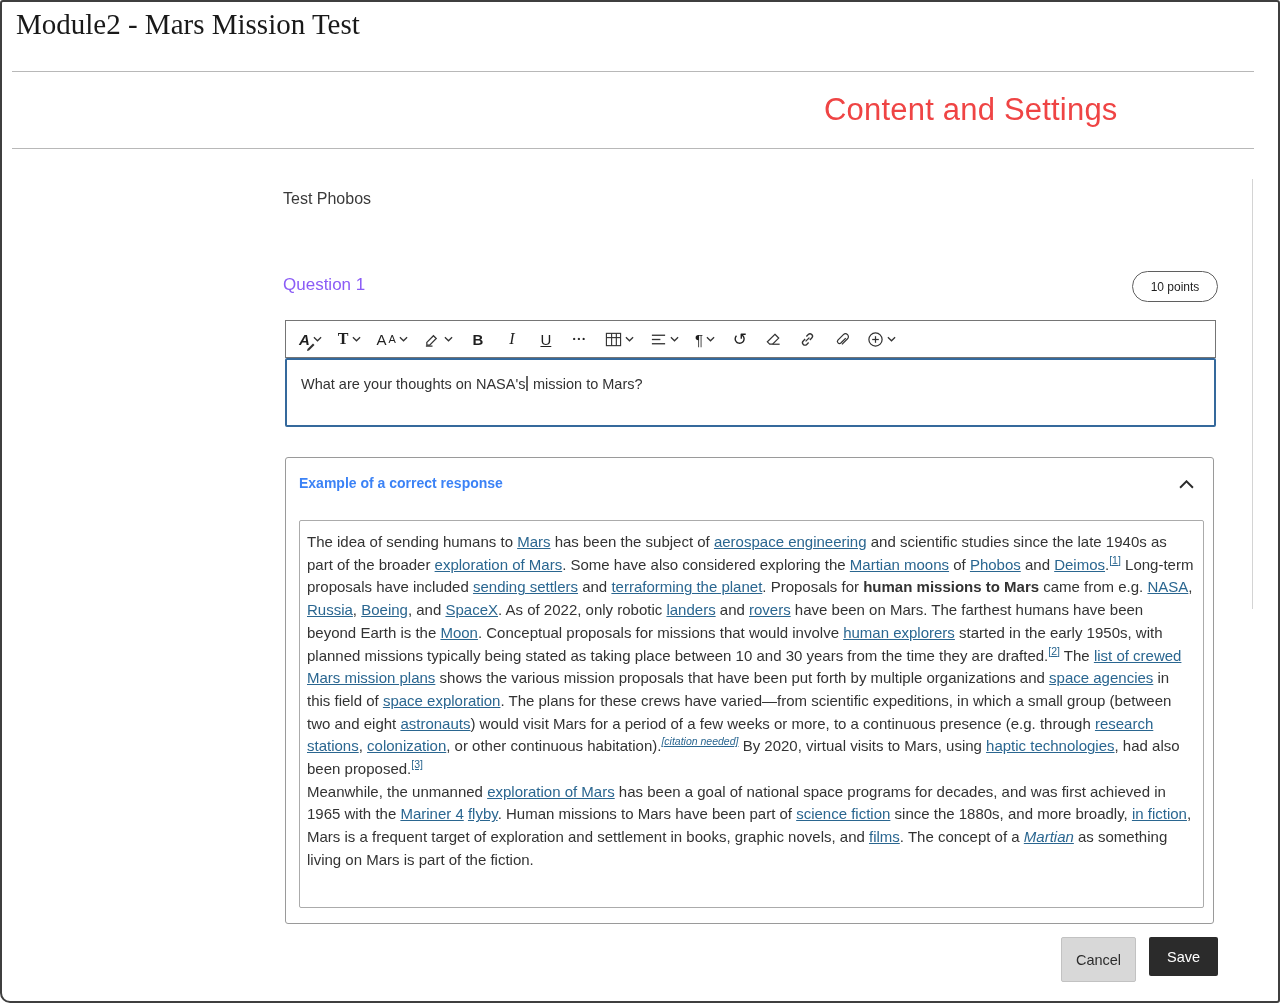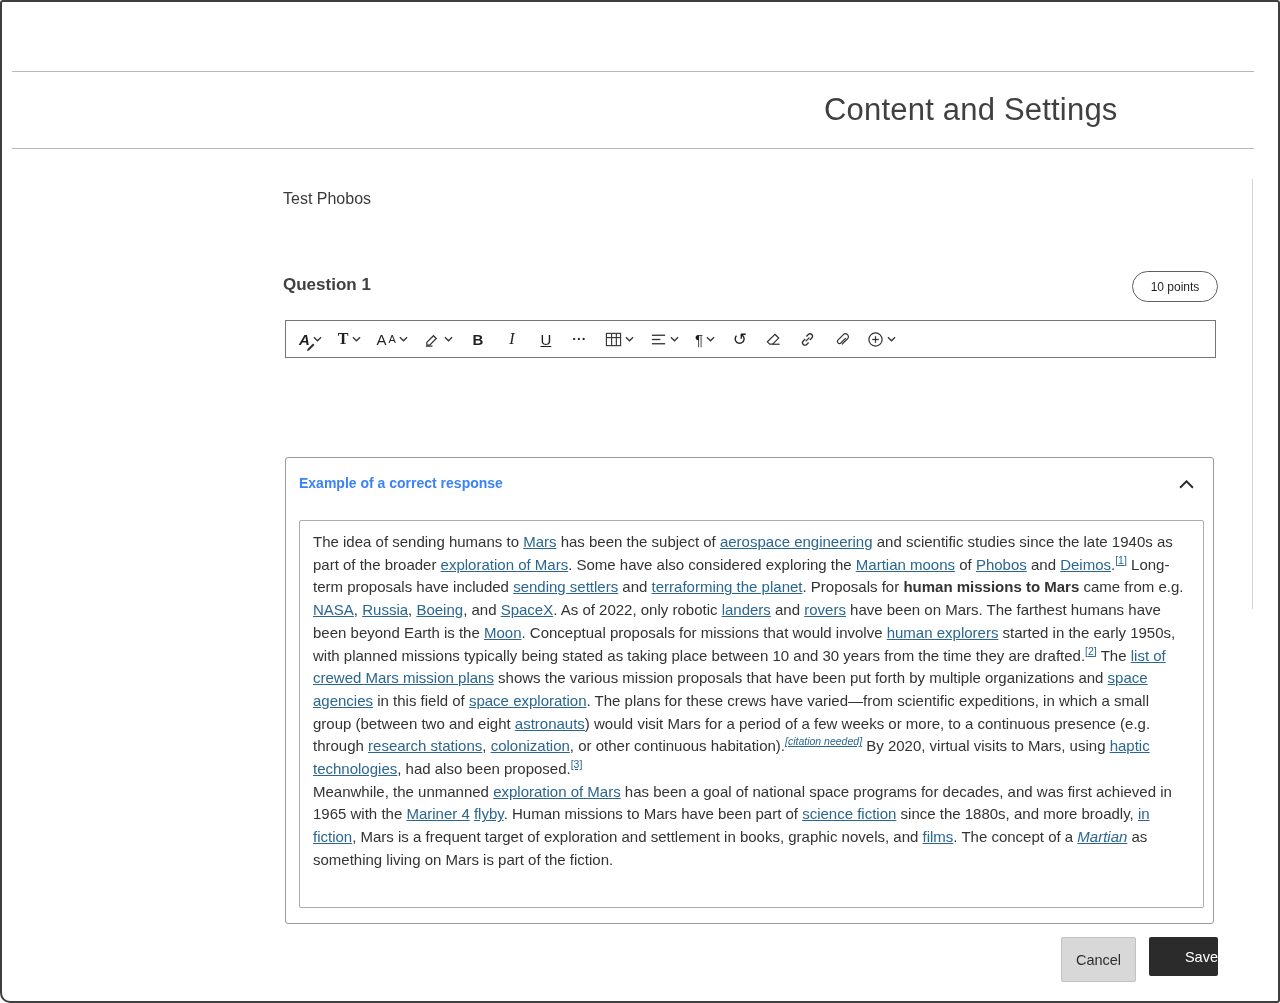--- a/index.html
+++ b/index.html
@@ -25,26 +25,26 @@
   .page-title {
     position: absolute; left: 14px; top: 6px;
     font-family: "Liberation Serif", "DejaVu Serif", serif;
     font-size: 29px; font-weight: 400; color: #191919;
   }
   .hr { position: absolute; left: 10px; width: 1242px; height: 1px; background: #b8b8b8; }
   .hr1 { top: 69px; }
   .hr2 { top: 146px; }
   .panel-title {
     position: absolute; left: 822px; top: 90px;
-    font-size: 31px; font-weight: 400; color: #404040; letter-spacing: .2px;
+    font-size: 31px; font-weight: 400; color: #ef4444; letter-spacing: .2px;
   }
   .right-divider { position: absolute; left: 1250px; top: 177px; width: 1px; height: 430px; background: #d4d4d4; }
 
   .section-label { position: absolute; left: 281px; top: 188px; font-size: 16px; color: #3a3a3a; }
-  .question-title { position: absolute; left: 281px; top: 273px; font-size: 17px; font-weight: 700; color: #404040; }
+  .question-title { position: absolute; left: 281px; top: 273px; font-size: 17px; font-weight: 400; color: #8b5cf6; }
   .points-pill {
     position: absolute; left: 1130px; top: 269px; width: 86px; height: 31px;
     border: 1px solid var(--pill-border); border-radius: 16px; background: #fff;
     font-size: 12px; color: #1f1f1f; display: flex; align-items: center; justify-content: center;
     cursor: pointer; font-family: inherit;
   }
 
   
   .toolbar {
     position: absolute; left: 283px; top: 318px; width: 931px; height: 38px;
@@ -86,45 +86,46 @@
   }
   .example-header { position: absolute; left: 13px; top: 17px; font-size: 14px; font-weight: 700; color: #3b82f6; }
   .collapse-btn {
     position: absolute; right: 12px; top: 11px; width: 30px; height: 30px;
     background: none; border: none; display: flex; align-items: center; justify-content: center; cursor: pointer;
   }
   .collapse-btn svg { width: 15px; height: 9px; display: block; }
   .example-body {
     position: absolute; left: 13px; top: 62px; width: 905px; height: 388px;
     border: 1px solid #ababab; border-radius: 2px; background: #fff;
-    padding: 10px 13px; font-size: 15px; line-height: 22.7px; color: #333; overflow: hidden;
+    padding: 10px 7px; font-size: 15px; line-height: 22.7px; color: #333; overflow: hidden;
   }
   .example-body p { margin: 0; }
   .lnk { color: var(--link); text-decoration: underline; cursor: pointer; }
   .bold { font-weight: 700; }
   .ital { font-style: italic; }
   sup { font-size: 10.5px; line-height: 0; vertical-align: super; }
 
   
   .cancel-btn {
     position: absolute; left: 1059px; top: 935px; width: 75px; height: 45px;
     background: var(--cancel-bg); color: var(--cancel-text);
     border: 1px solid #c2c2c2; border-radius: 2px; font-size: 14.5px; cursor: pointer; font-family: inherit;
   }
   .save-btn {
     position: absolute; left: 1147px; top: 935px; width: 69px; height: 39px;
     background: var(--save-bg); color: var(--save-text);
-    border: none; border-radius: 2px; font-size: 14.5px; cursor: pointer; font-family: inherit; text-align: right;
+    border: none; border-radius: 2px; font-size: 14.5px; cursor: pointer; font-family: inherit;
   }
 </style>
 </head>
 <body>
 
 <div class="frame">
 
+  <h1 class="page-title">Module2 - Mars Mission Test</h1>
   <div class="hr hr1"></div>
   <h2 class="panel-title">Content and Settings</h2>
   <div class="hr hr2"></div>
   <div class="right-divider"></div>
 
   <div class="section-label">Test Phobos</div>
 
   <div class="question-title">Question 1</div>
   <button class="points-pill">10 points</button>
 
@@ -274,20 +275,23 @@
       </span>
       <span>
           <svg class="cv" viewBox="0 0 10 6" fill="none" stroke="#333" stroke-width="1.4">
             <path d="M1 1l4 4 4-4"></path>
           </svg>
         </span>
     </button>
 
   </div>
 
+  <div class="editor">
+    <span>What are your thoughts on NASA's</span><span class="caret-bar"></span><span> mission to Mars?</span>
+  </div>
 
   <div class="example">
     <div class="example-header">Example of a correct response</div>
     <button class="collapse-btn">
       <span>
         <svg viewBox="0 0 14 8" fill="none" stroke="#2b2b2b" stroke-width="1.8">
             <path d="M1 7l6-6 6 6"></path>
           </svg>
       </span>
     </button>

